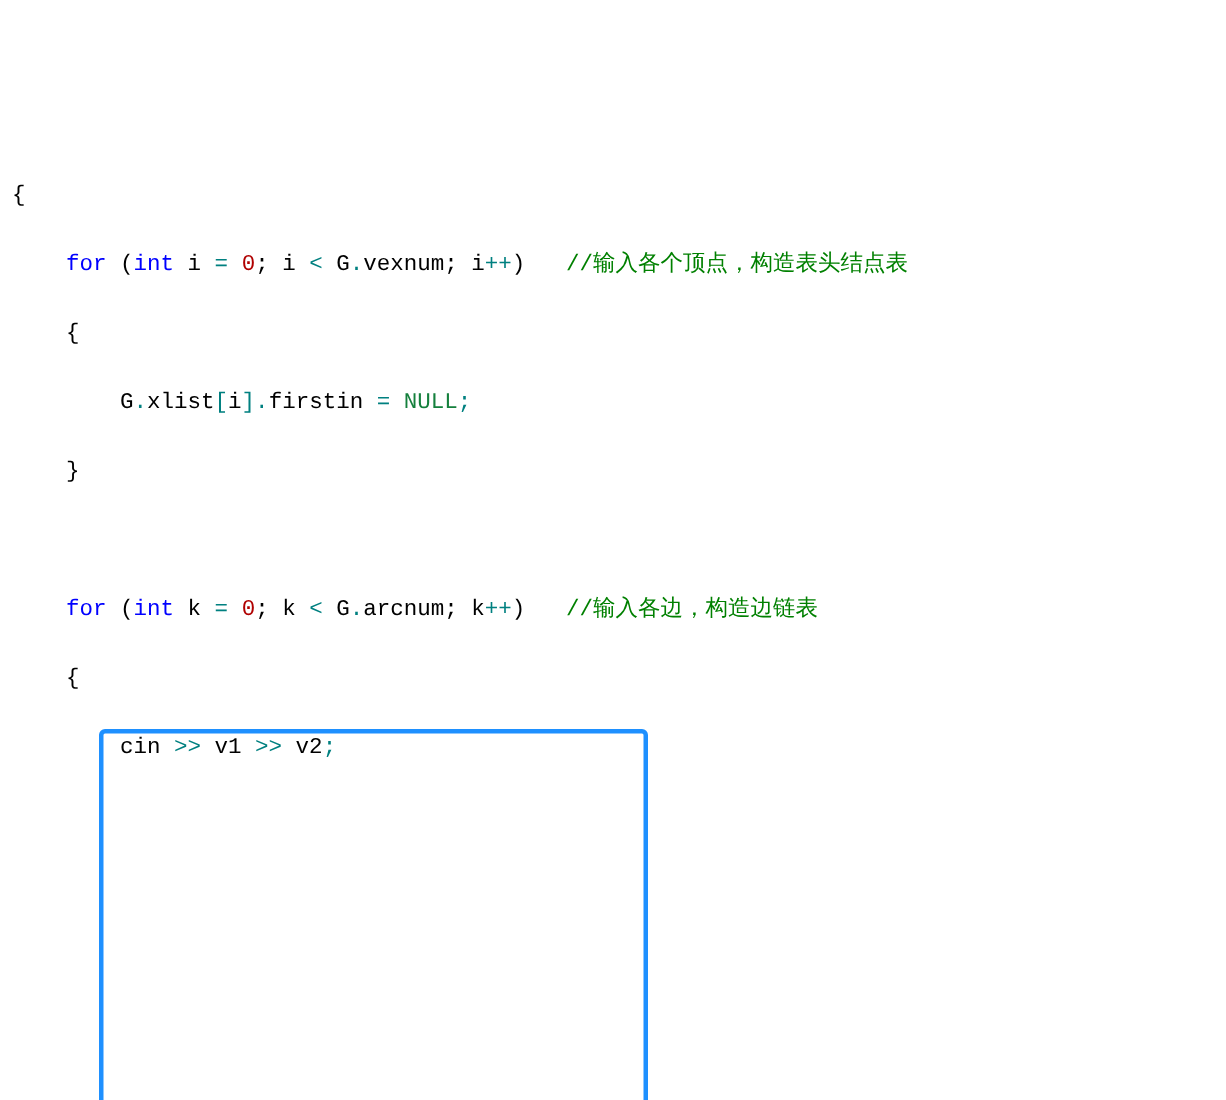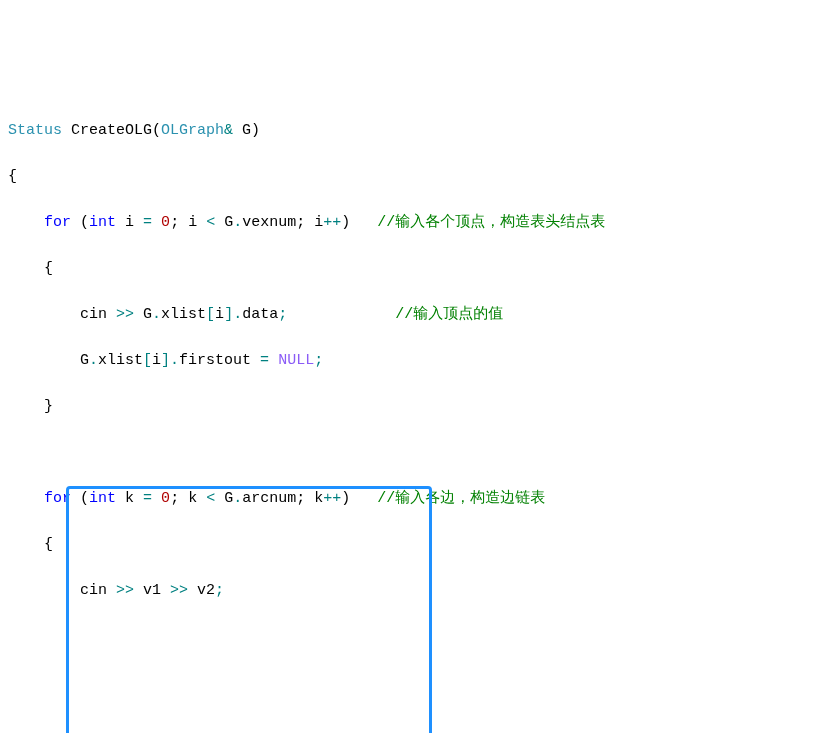--- a/index.html
+++ b/index.html
@@ -10,41 +10,39 @@
       line-height: 23px;
       background: #ffffff;
       color: #000000;
       white-space: pre;
     }
     .kw-type { color: #2b91af; }
     .kw-blue { color: #0000ff; }
     .op-teal { color: #008080; }
     .num-red { color: #b00000; }
     .comment { color: #008000; }
-    .purple-kw { color: #8b5cf6; }
+    .purple-kw { color: #15803d; }
     .box {
       position: absolute;
       border: 3px solid #1e90ff;
       border-radius: 4px;
       pointer-events: none;
     }
     .code { position: relative; }
   </style>
 </head>
 <body>
 
 
 
 <div class="code">
-<div><span class="kw-type">Status</span><span> </span><span>CreateOLG</span><span>(</span><span class="kw-type">OLGraph</span><span class="op-teal">&amp; </span><span>G</span><span>)</span></div>
 <div><span>{</span></div>
 <div><span>    </span><span class="kw-blue">for</span><span> (</span><span class="kw-blue">int</span><span> i </span><span class="op-teal">=</span><span> </span><span class="num-red">0</span><span>; i </span><span class="op-teal">&lt;</span><span> G</span><span class="op-teal">.</span><span>vexnum</span><span>; i</span><span class="op-teal">++</span><span>)   </span><span class="comment">//输入各个顶点，构造表头结点表</span></div>
 <div><span>    {</span></div>
-<div><span>        cin </span><span class="op-teal">&gt;&gt;</span><span> G</span><span class="op-teal">.</span><span>xlist</span><span class="op-teal">[</span><span>i</span><span class="op-teal">].</span><span>data</span><span class="op-teal">;</span><span>            </span><span class="comment">//输入顶点的值</span></div>
-<div><span>        G</span><span class="op-teal">.</span><span>xlist</span><span class="op-teal">[</span><span>i</span><span class="op-teal">].</span><span>firstout </span><span class="op-teal">=</span><span> </span><span class="purple-kw">NULL</span><span class="op-teal">;</span></div>
+<div><span>        G</span><span class="op-teal">.</span><span>xlist</span><span class="op-teal">[</span><span>i</span><span class="op-teal">].</span><span>firstin </span><span class="op-teal">=</span><span> </span><span class="purple-kw">NULL</span><span class="op-teal">;</span></div>
 <div><span>    }</span></div>
 <div><span></span>&nbsp;</div>
 <div><span>    </span><span class="kw-blue">for</span><span> (</span><span class="kw-blue">int</span><span> k </span><span class="op-teal">=</span><span> </span><span class="num-red">0</span><span>; k </span><span class="op-teal">&lt;</span><span> G</span><span class="op-teal">.</span><span>arcnum</span><span>; k</span><span class="op-teal">++</span><span>)   </span><span class="comment">//输入各边，构造边链表</span></div>
 <div><span>    {</span></div>
 <div><span>        cin </span><span class="op-teal">&gt;&gt;</span><span> v1 </span><span class="op-teal">&gt;&gt;</span><span> v2</span><span class="op-teal">;</span></div>
 
 
 
 
 

